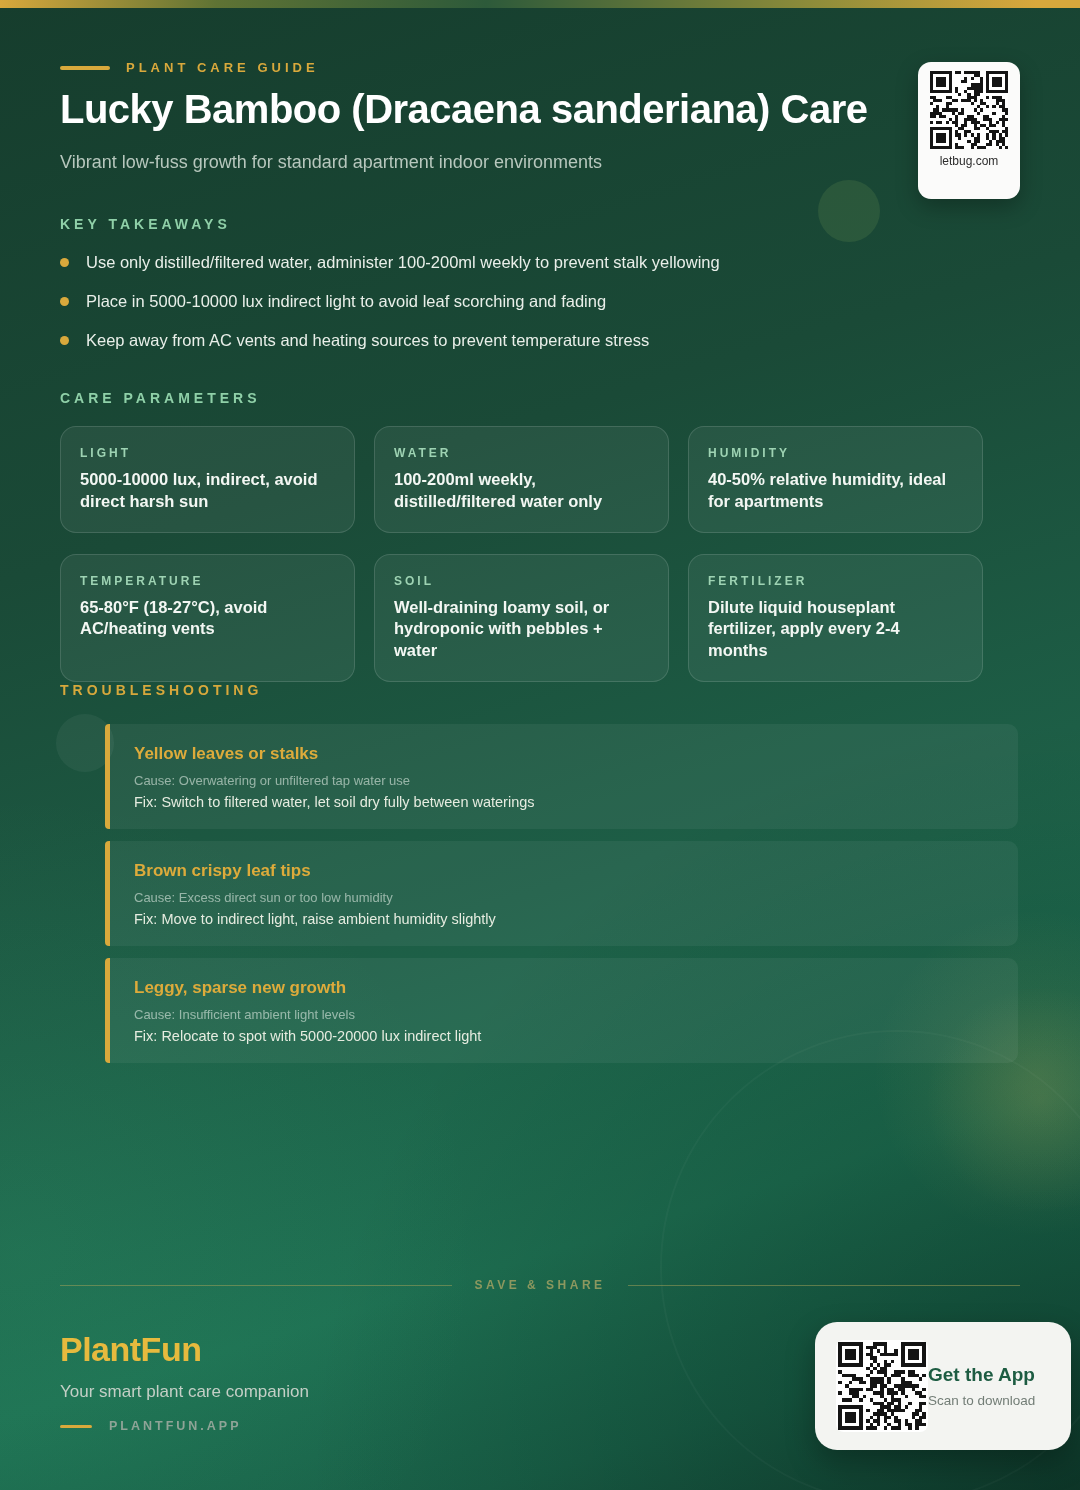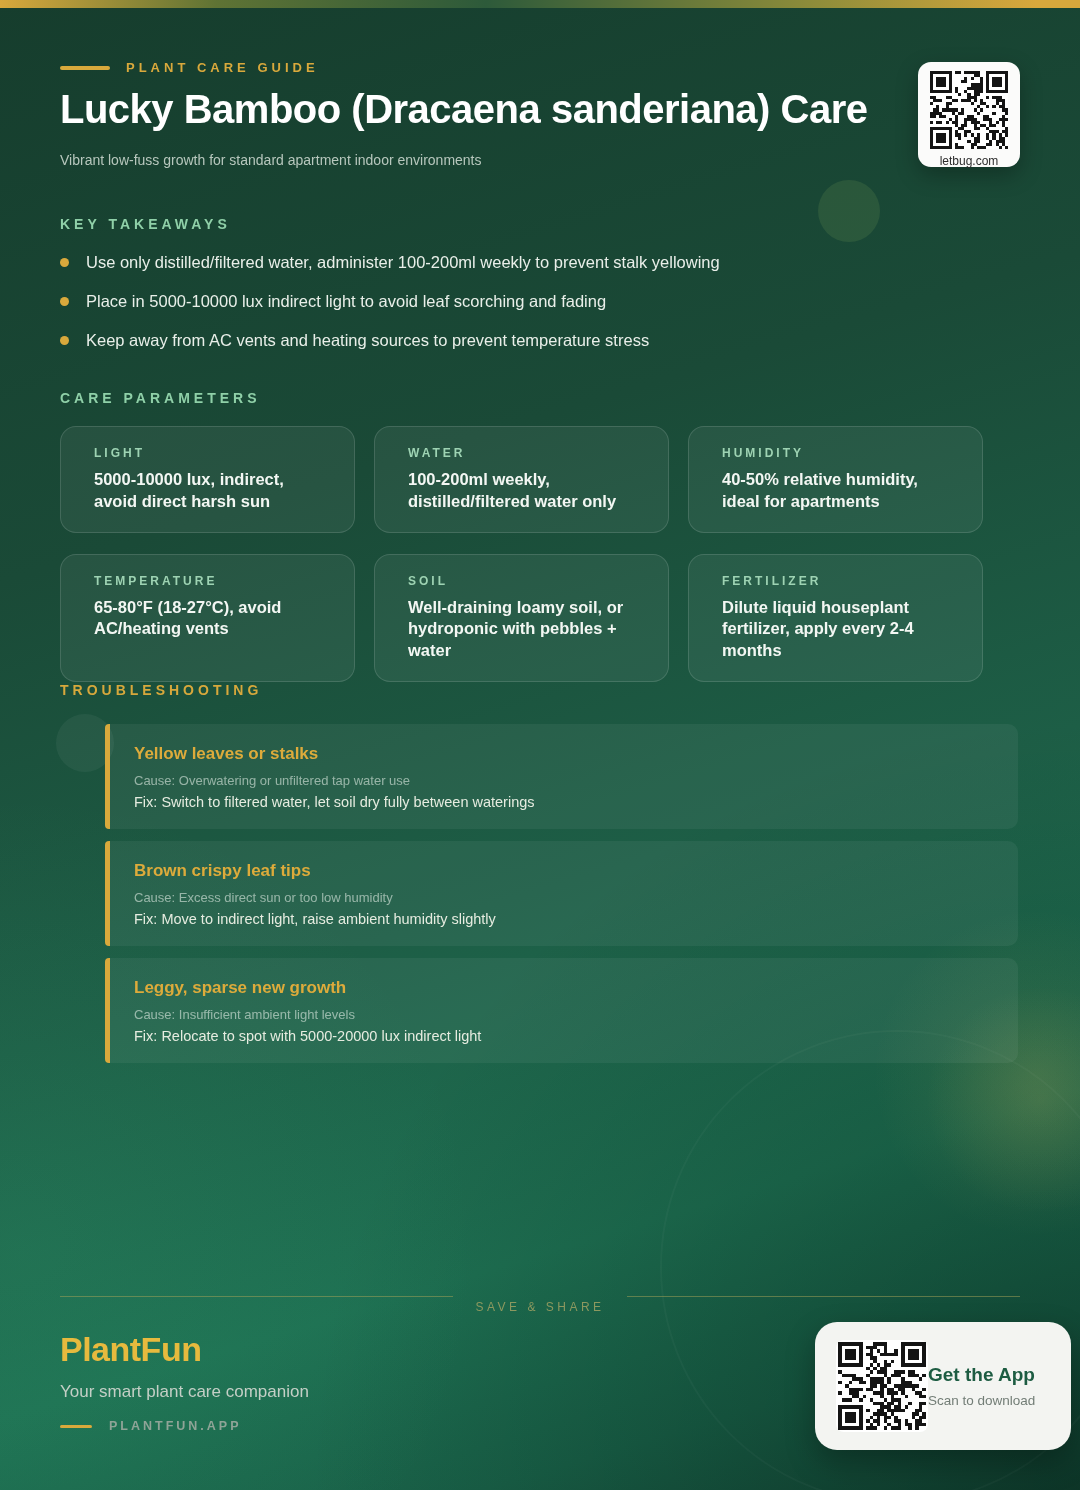--- a/index.html
+++ b/index.html
@@ -21,59 +21,59 @@
   .ring { position:absolute; left:660px; top:1030px; width:470px; height:470px; border:2px solid rgba(255,255,255,0.03); border-radius:50%; }
   .glow-gold { position:absolute; left:910px; top:970px; width:260px; height:260px;
     background:radial-gradient(circle, rgba(225,195,95,0.13), rgba(225,195,95,0) 62%); }
 
   
   .eyebrow { position:absolute; top:60px; left:60px; display:flex; align-items:center; gap:16px; }
   .eyebrow-dash { width:50px; height:4px; border-radius:2px; background:#d9a93c; }
   .eyebrow-text { font-size:13px; font-weight:bold; letter-spacing:4px; color:#d9a93c; }
   .title { position:absolute; top:86px; left:60px; width:940px; margin:0;
     font-size:40px; font-weight:bold; letter-spacing:-0.5px; color:#ffffff; line-height:1.15; }
-  .subtitle { position:absolute; top:152px; left:60px; font-size:14px; color:#b7c7bd; }
-
-  .qr-top-card { position:absolute; top:62px; left:918px; width:102px; height:105px;
+  .subtitle { position:absolute; top:152px; left:60px; font-size:18px; color:#b7c7bd; }
+
+  .qr-top-card { position:absolute; top:62px; left:918px; width:102px; height:137px;
     background:#fbfbfa; border-radius:13px; box-shadow:0 8px 22px rgba(0,0,0,0.28);
     display:flex; flex-direction:column; align-items:center; padding-top:9px; box-sizing:border-box; }
   .qr-top-card .qr { width:78px; height:78px; }
   .qr-caption { margin-top:5px; font-size:12px; color:#2c2c2c; }
 
   
   .sec-heading { font-size:14px; font-weight:bold; letter-spacing:4px; color:#8fd0a8; }
   .sec-heading.gold { color:#d7a83c; }
 
   
   .takeaways { position:absolute; top:216px; left:60px; width:960px; }
   .takeaway-list { list-style:none; margin:20px 0 0 0; padding:0; }
   .takeaway-item { display:flex; gap:17px; margin-bottom:18px; font-size:16.5px; color:#e9efe9; line-height:21px; }
   .bullet-dot { flex:0 0 auto; width:9px; height:9px; border-radius:50%; background:#d9a93c; margin-top:6px; }
 
   
   .care { position:absolute; top:390px; left:60px; }
   .card-grid { margin-top:20px; display:grid; grid-template-columns:repeat(3,295px); gap:21px 19px; }
-  .param-card { box-sizing:border-box; min-height:96px; padding:19px 33px;
+  .param-card { box-sizing:border-box; min-height:96px; padding:19px 19px;
     background:rgba(255,255,255,0.06); border:1px solid rgba(255,255,255,0.13); border-radius:16px; }
   .param-label { font-size:12px; font-weight:bold; letter-spacing:3px; color:#9ed3b3; }
   .param-value { margin-top:9px; font-size:16.5px; font-weight:bold; color:#f3f7f3; line-height:1.32; }
 
   
   .trouble { position:absolute; top:682px; left:60px; width:958px; }
   .trouble-list { margin-top:26px;padding-left:45px; }
   .trouble-panel { box-sizing:border-box; margin-bottom:12px; padding:20px 24px 19px;
     background:rgba(255,255,255,0.055); border-left:5px solid #d9a93c; border-radius:4px 10px 10px 4px; }
   .trouble-title { font-size:17px; font-weight:bold; color:#ddab3b; }
   .trouble-cause { margin-top:9px; font-size:13px; color:rgba(225,236,228,0.60); }
   .trouble-fix { margin-top:6px; font-size:14.5px; color:#e6ece0; }
 
   
   .share-divider { position:absolute; top:1278px; left:60px; width:960px; display:flex; align-items:center; gap:22px; }
   .divider-line { flex:1; height:1px; background:rgba(168,164,88,0.5); }
-  .divider-text { font-size:12px; font-weight:normal; letter-spacing:3.5px; color:#8c985f;margin-top:22px; }
+  .divider-text { font-size:12px; font-weight:bold; letter-spacing:3.5px; color:#8c985f; }
 
   .brand-block { position:absolute; top:1330px; left:60px; }
   .brand-name { font-size:34px; font-weight:bold; color:#e7ba3e; letter-spacing:-0.5px; }
   .brand-tagline { margin-top:13px; font-size:17px; color:#c4cfc6;text-align:right; }
   .brand-site-row { margin-top:17px; display:flex; align-items:center; gap:17px; }
   .site-dash { width:32px; height:3px; border-radius:2px; background:#d9a93c; }
   .site-text { font-size:12.5px; font-weight:bold; letter-spacing:3px; color:#8fa497; }
 
   .app-card { position:absolute; top:1322px; left:767px; width:256px; height:128px;
     background:#f3f4f1; border-radius:22px; box-shadow:0 12px 30px rgba(0,0,0,0.28);

